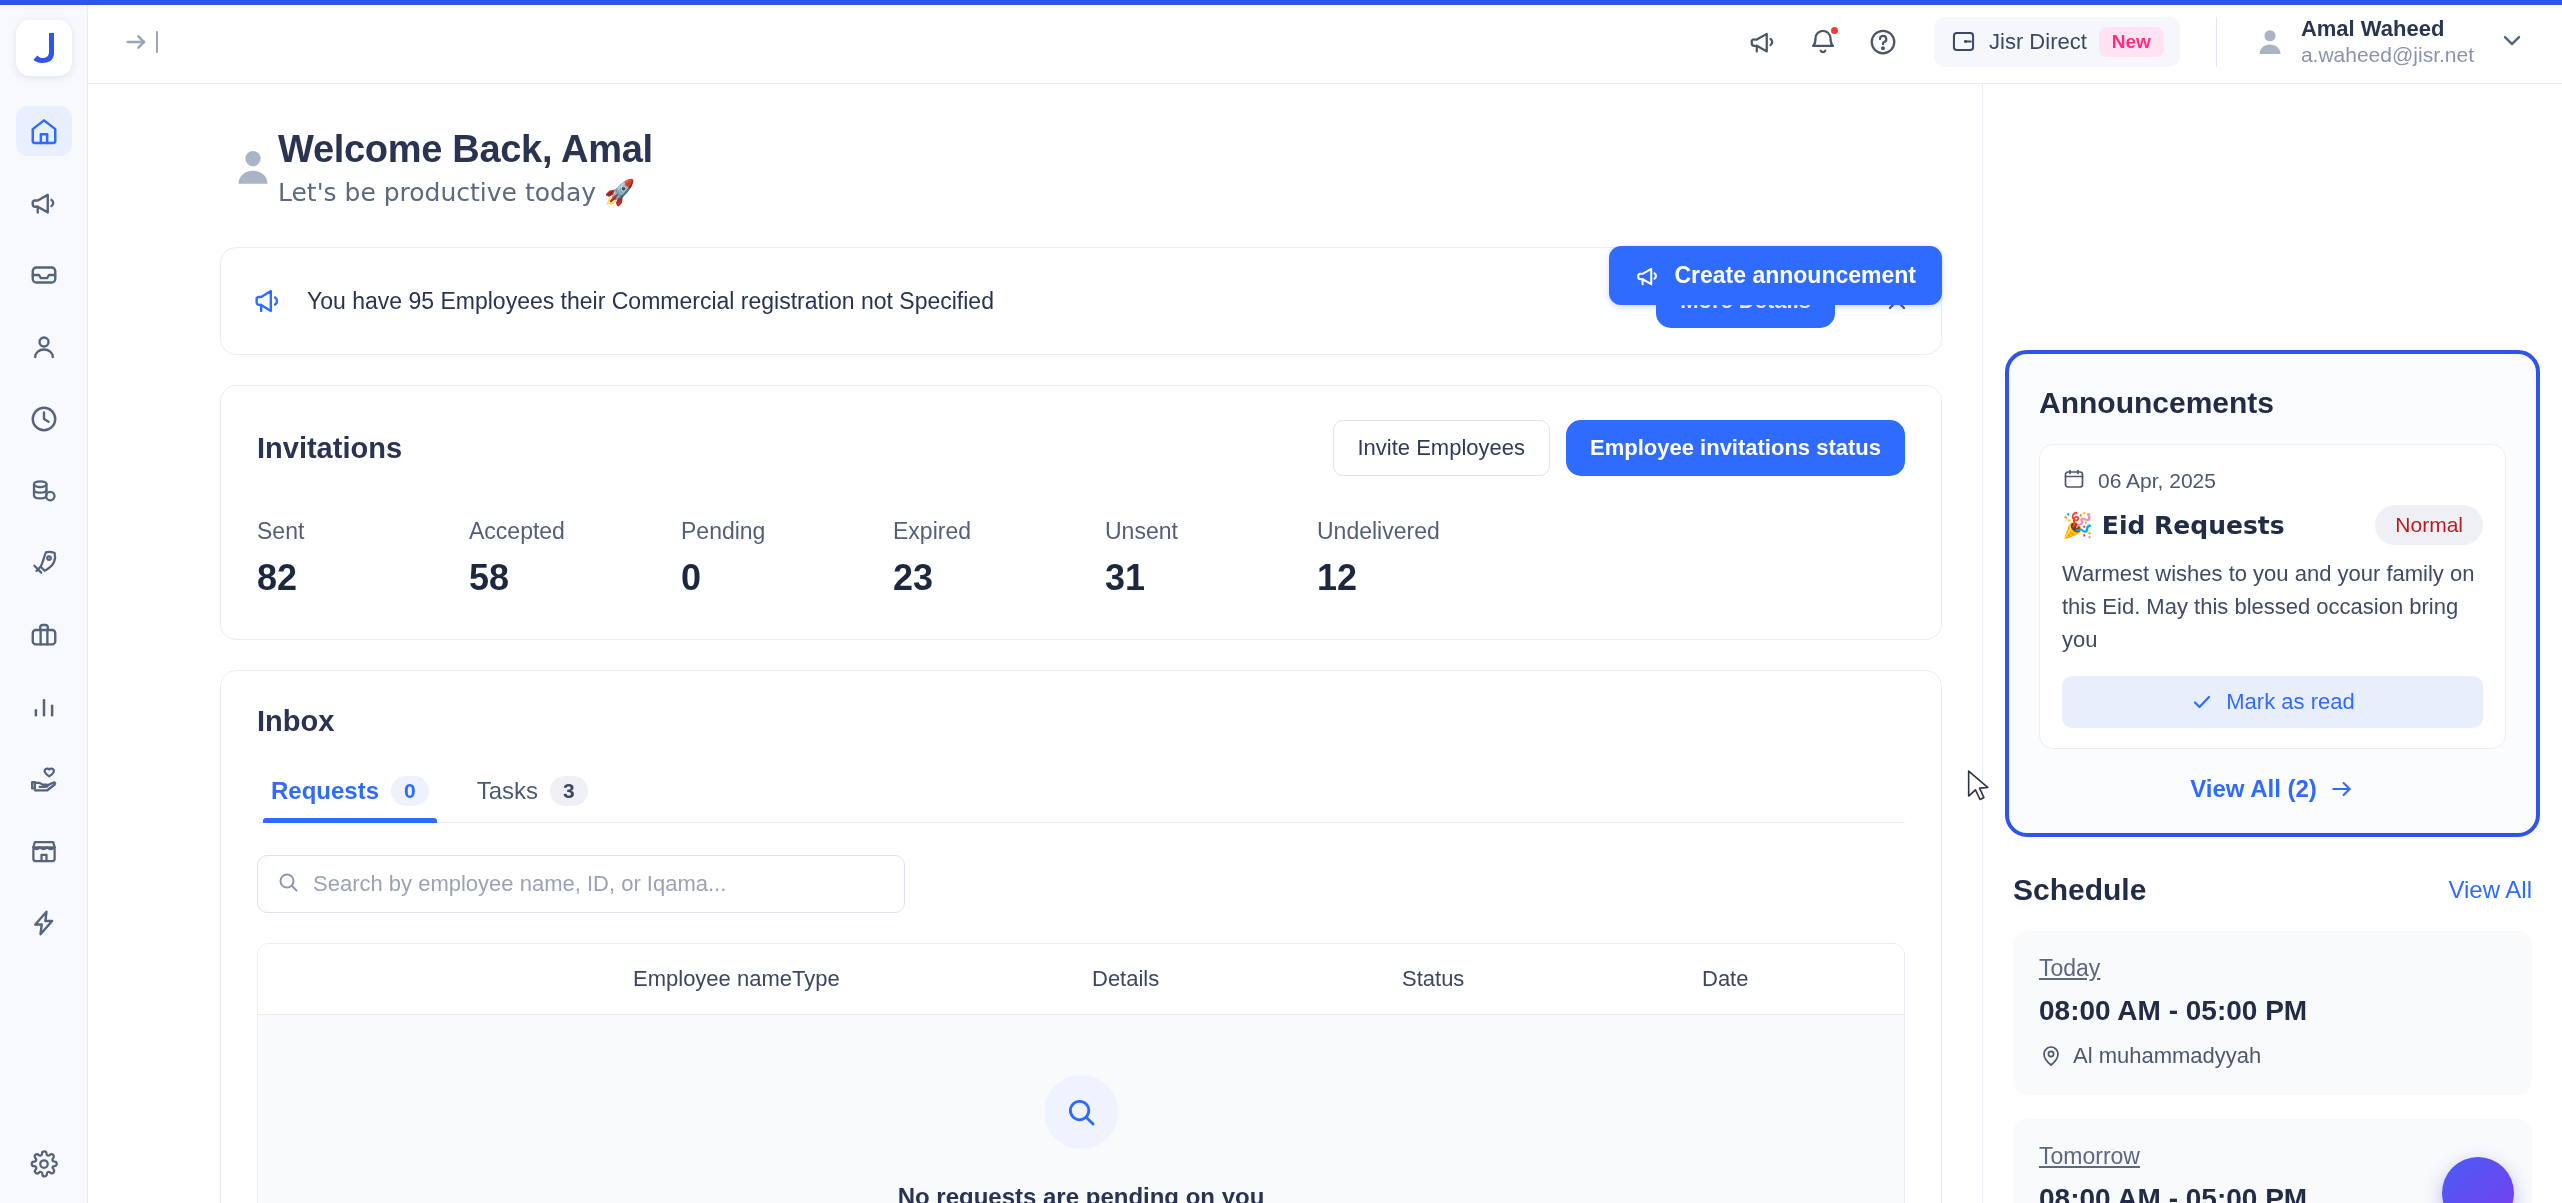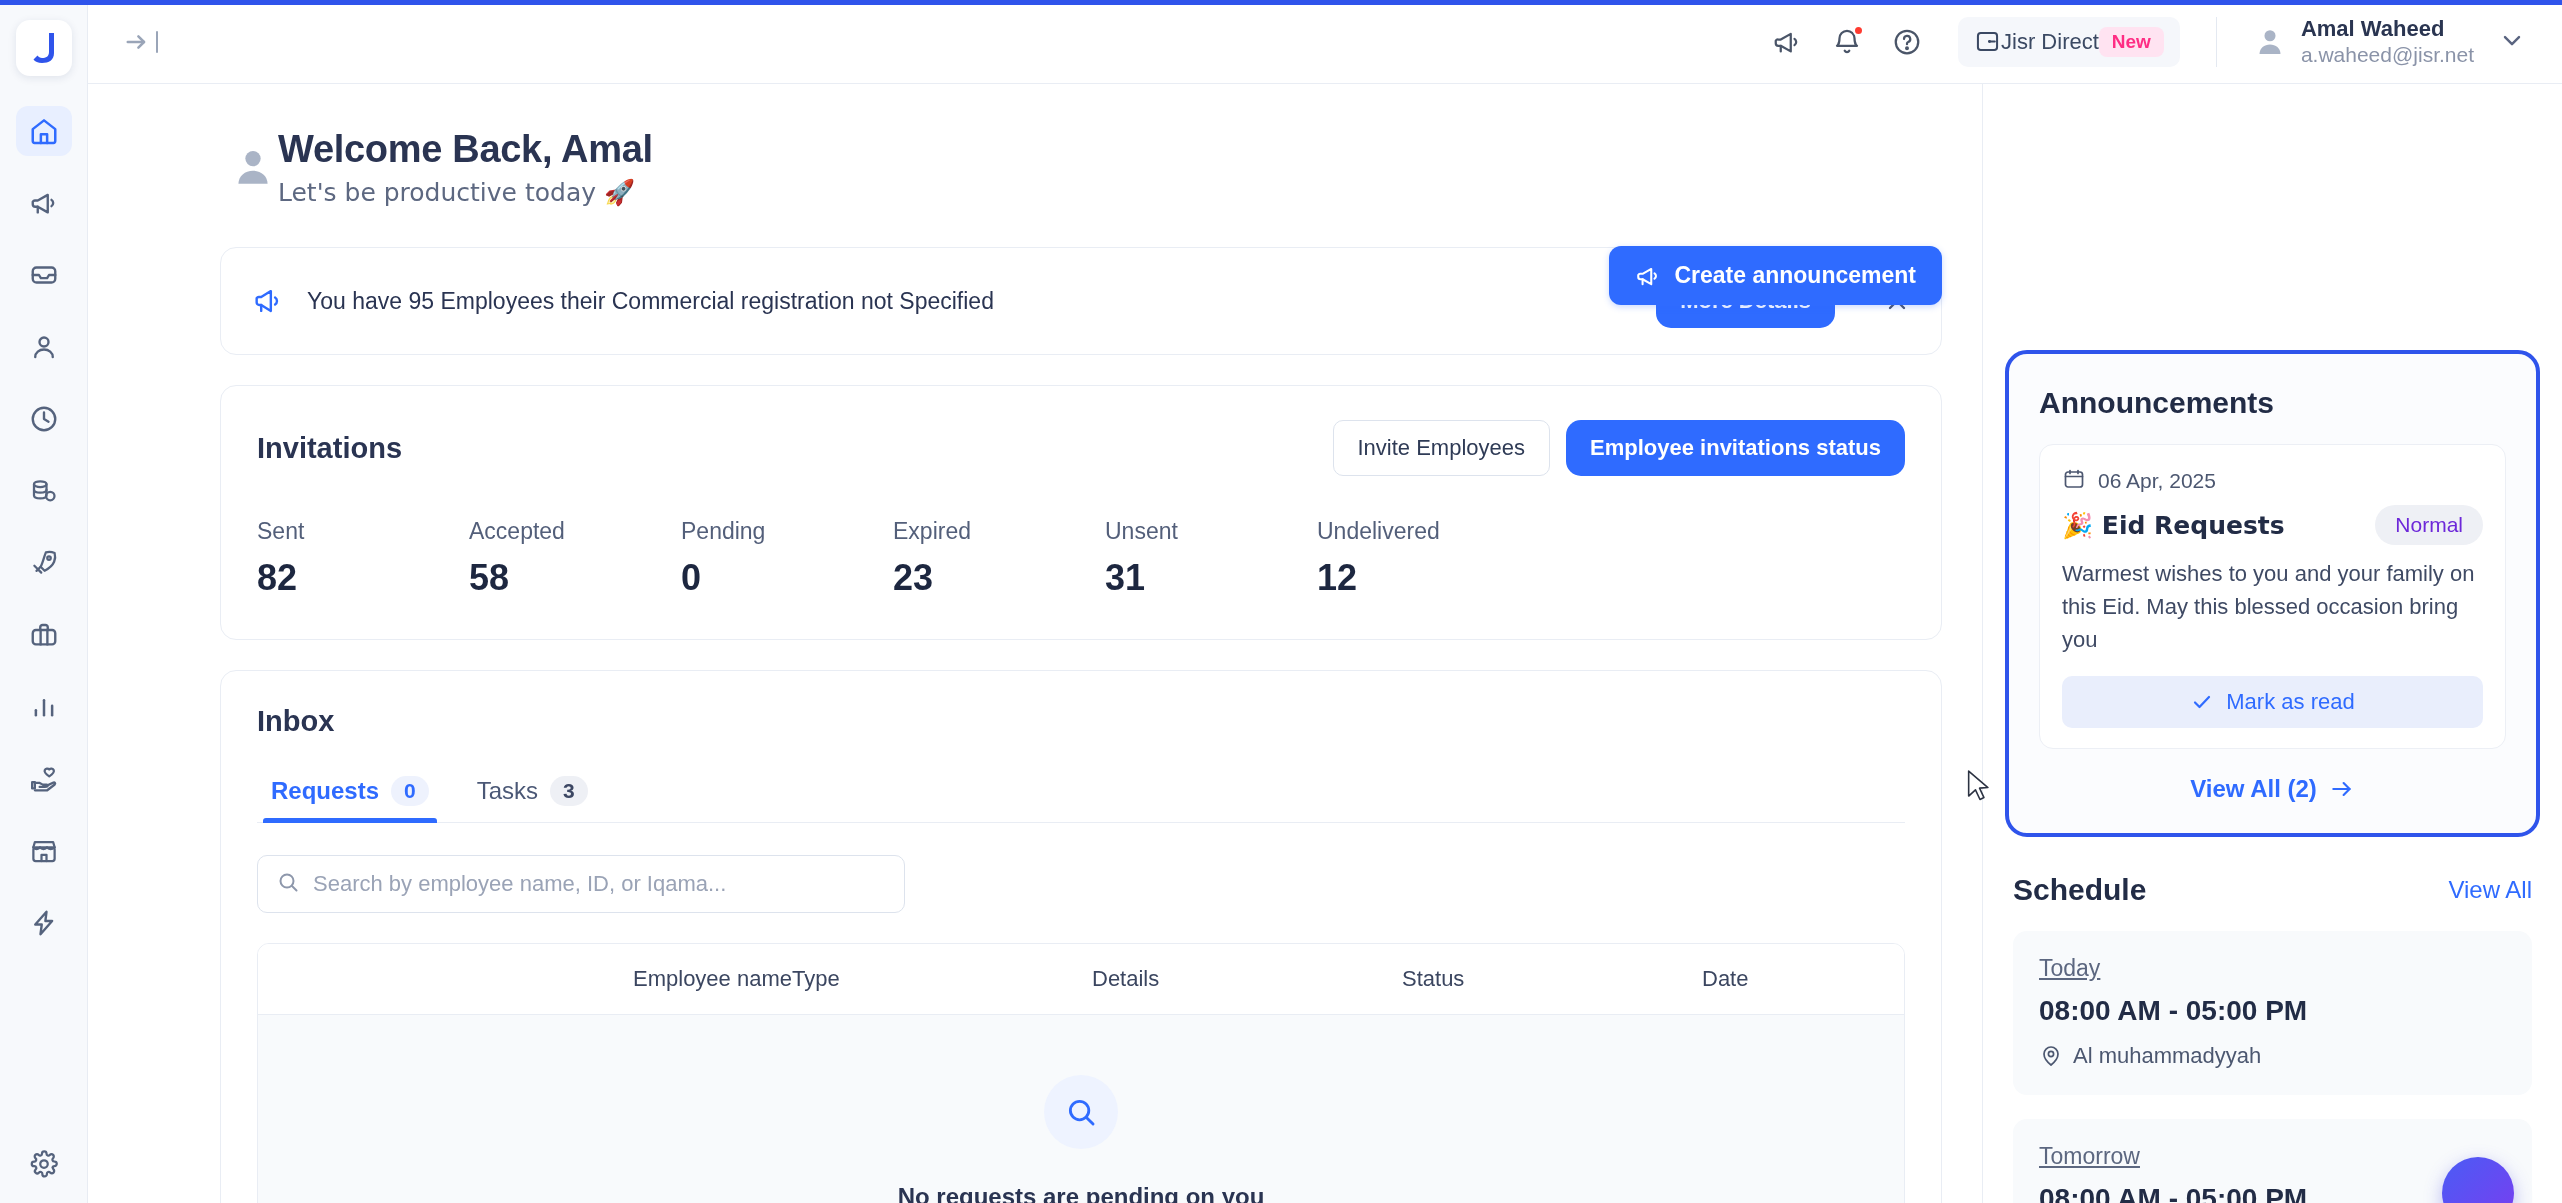--- a/index.html
+++ b/index.html
@@ -59,21 +59,21 @@
   .collapse-bar { width:2px; height:22px; background:#9aa5b8; border-radius:1px; }
   .header-spacer { flex: 1; }
   .header-actions { display: flex; align-items: center; gap: 30px; }
   .hdr-icon { color: #4a5568; cursor: pointer; position: relative; display:flex; }
   .bell-dot {
     position: absolute; top: -2px; right: -2px;
     width: 11px; height: 11px; border-radius: 50%;
     background: #ff3b30; border: 2px solid #fff;
   }
   .jisr-direct {
-    display: flex; align-items: center; 
+    display: flex; align-items: center; gap: 12px;
     background: #f5f7fb; border-radius: 10px;
     padding: 10px 16px; cursor: pointer; margin-left: 6px;
   }
   .jisr-direct-label { font-size: 22px; color: #3b4963; }
   .badge-new {
     background: #ffe3f1; color: #ff2d84; font-weight: 700;
     font-size: 19px; padding: 4px 13px; border-radius: 8px;
   }
   .hdr-sep { width: 1px; height: 50px; background: #e4e9f1; margin: 0 6px; }
   .user-box { display: flex; align-items: center; gap: 14px; cursor: pointer; }
@@ -199,21 +199,21 @@
   .ann-title { font-size: 30px; font-weight: 700; color: #222c46; }
   .ann-card {
     margin-top: 24px; background: #fff; border: 1px solid #eceff5;
     border-radius: 14px; padding: 22px 22px 20px 22px; position: relative;
   }
   .ann-date-row { display: flex; align-items: center; gap: 12px; }
   .ann-date { font-size: 21px; color: #4c5770; }
   .ann-head-row { display: flex; align-items: center; margin-top: 10px; }
   .ann-name { font-size: 25px; font-weight: 700; color: #222c46; display:flex; align-items:center; gap:10px;}
   .ann-pill {
-    margin-left: auto; background: #eef0f5; color: #6d28d9;
+    margin-left: auto; background: #eef0f5; color: #b91c1c;
     border-radius: 999px; padding: 8px 20px; font-size: 21px;
   }
   .ann-body { font-size: 22px; color: #3f4a64; line-height: 1.5; margin-top: 12px; max-width: 440px;}
   .mark-read {
     margin-top: 20px; background: #e9eefc; border-radius: 10px;
     height: 52px; display: flex; align-items: center; justify-content: center;
     gap: 12px; color: #2f6bff; font-size: 22px; cursor: pointer; font-weight: 500;
   }
   .view-all-link {
     margin-top: 26px; text-align: center; color: #2f6bff;

